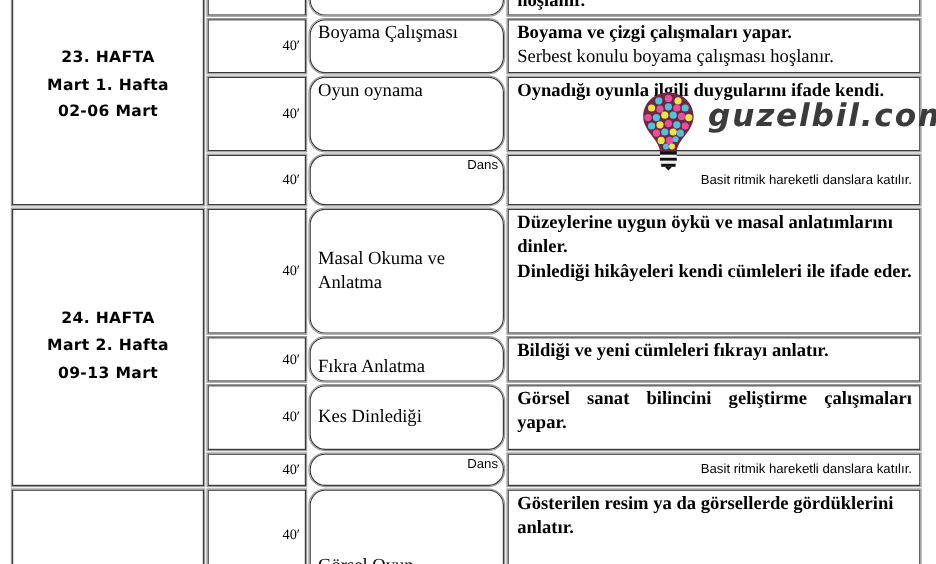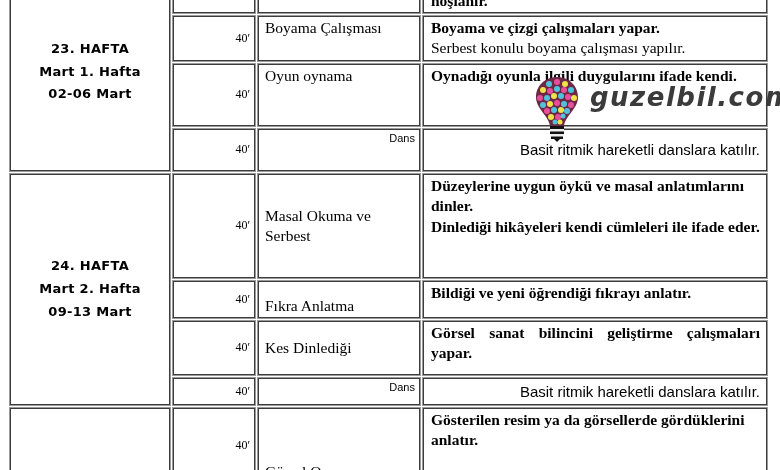--- a/index.html
+++ b/index.html
@@ -22,27 +22,27 @@
   .v-bot { vertical-align:bottom; }
   .week-cell {
     font-family:"DejaVu Sans", sans-serif; font-weight:bold;
     font-size:13px; line-height:1.75; letter-spacing:0.3px;
     text-align:center; vertical-align:middle; white-space:pre-line;
   }
   .dur {
     font-family:Liberation Serif, serif; font-size:12px;
     text-align:right; vertical-align:middle;
   }
-  .act { font-size:15.5px; padding-left:6px; line-height:1.3; }
+  .act { font-size:15.5px; padding-left:6px; line-height:1.3;border-radius:13px; }
   .obj { font-size:15.5px; padding-left:7px; padding-right:6px; line-height:1.32; }
   .obj .b { font-weight:bold; white-space:pre-line; }
   .obj .p { font-weight:normal; }
   .just { text-align:justify; }
   .small-sans { font-family:Liberation Sans, sans-serif; font-size:11px; font-weight:normal;text-align:right; }
-  .small-sans .p { font-size:15px; }
+  .small-sans .p { font-size:11px; }
   
   .rA td { height:40px; }  .rB td { height:38px; }
   .rC td { height:62px; }  .rD td { height:42px; }
   .rE td { height:104px; } .rF td { height:37px; }
   .rG td { height:54px; }  .rH td { height:27px; }
   .rI td { height:76px; }  .rJ td { height:80px; }
   
   .watermark {
     position:absolute; left:533px; top:76px; z-index:10;
     display:flex; align-items:flex-start;
@@ -74,21 +74,21 @@
       <td class="act v-top"></td>
       <td class="obj v-bot">
         <div class="b">hoşlanır.</div>
       </td>
     </tr>
     <tr class="rB">
       <td class="dur">40′</td>
       <td class="act v-top">Boyama Çalışması</td>
       <td class="obj v-top">
         <div class="b">Boyama ve çizgi çalışmaları yapar.</div>
-        <div class="p">Serbest konulu boyama çalışması yapılır.</div>
+        <div class="p">Serbest konulu boyama çalışması hoşlanır.</div>
       </td>
     </tr>
     <tr class="rC">
       <td class="dur">40′</td>
       <td class="act v-top">Oyun oynama</td>
       <td class="obj v-top">
         <div class="b">Oynadığı oyunla ilgili duygularını ifade kendi.</div>
       </td>
     </tr>
     <tr class="rD">
@@ -97,31 +97,31 @@
       <td class="obj small-sans v-mid">
         <div class="p">Basit ritmik hareketli danslara katılır.</div>
       </td>
     </tr>
 
     <tr class="rE">
       <td class="week-cell" rowspan="4">24. HAFTA
 Mart 2. Hafta
 09-13 Mart</td>
       <td class="dur">40′</td>
-      <td class="act v-mid">Masal Okuma ve Serbest</td>
+      <td class="act v-mid">Masal Okuma ve Anlatma</td>
       <td class="obj v-top">
         <div class="b">Düzeylerine uygun öykü ve masal anlatımlarını dinler.
 Dinlediği hikâyeleri kendi cümleleri ile ifade eder.</div>
       </td>
     </tr>
     <tr class="rF">
       <td class="dur">40′</td>
       <td class="act v-bot">Fıkra Anlatma</td>
       <td class="obj v-top">
-        <div class="b">Bildiği ve yeni öğrendiği fıkrayı anlatır.</div>
+        <div class="b">Bildiği ve yeni cümleleri fıkrayı anlatır.</div>
       </td>
     </tr>
     <tr class="rG">
       <td class="dur">40′</td>
       <td class="act v-mid">Kes Dinlediği</td>
       <td class="obj v-top just">
         <div class="b">Görsel sanat bilincini geliştirme çalışmaları yapar.</div>
       </td>
     </tr>
     <tr class="rH">

